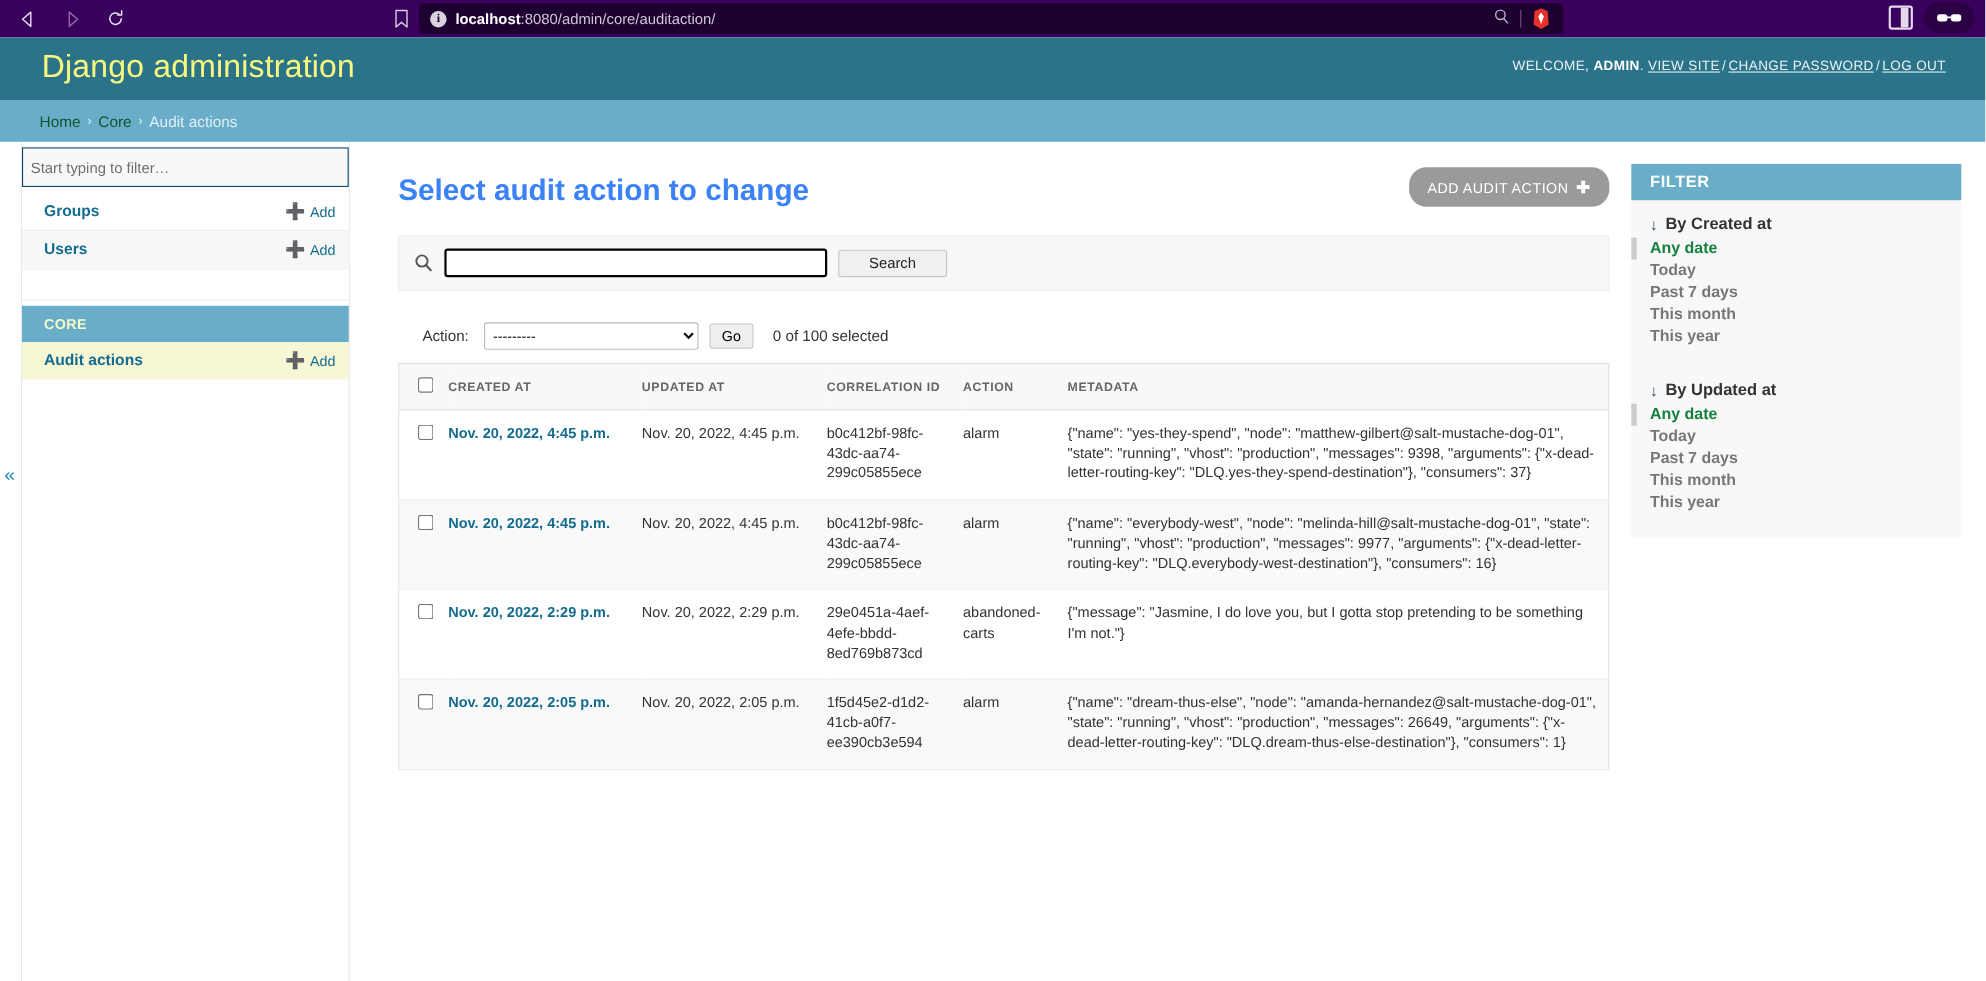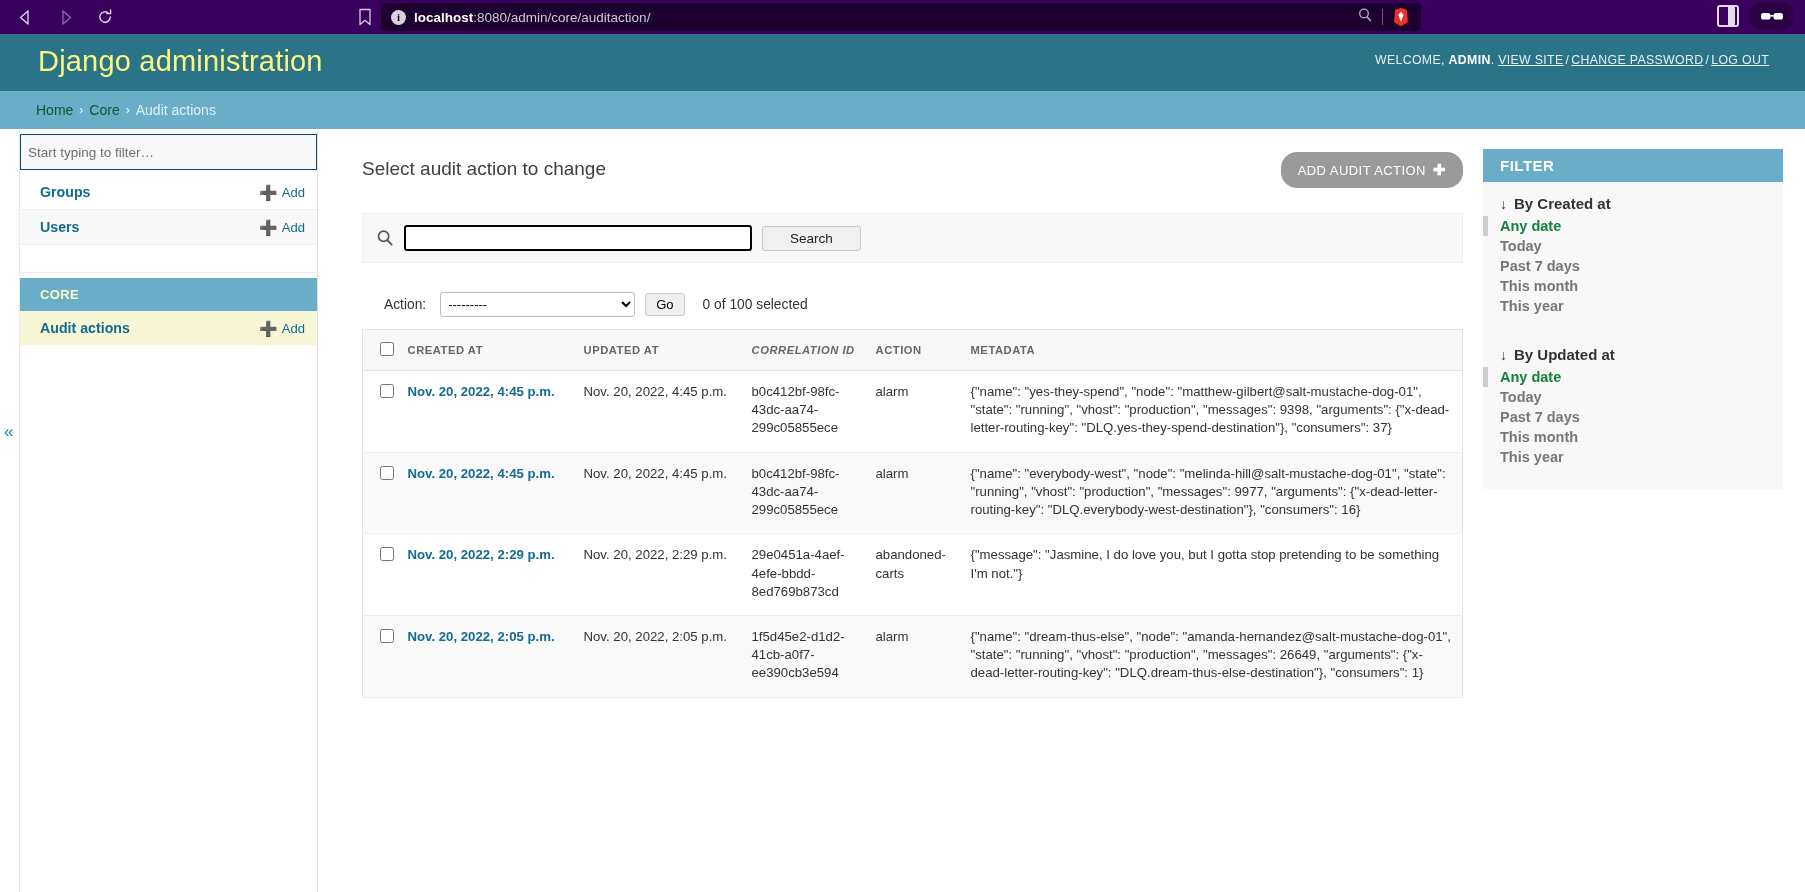--- a/index.html
+++ b/index.html
@@ -104,21 +104,21 @@
   .add-word { color: #136b8f; }
   .app-gap { height: 28px; background: #ffffff; border-bottom:1px solid #eeeeee;}
 
   
   #content-wrap { flex: 1; display: flex; padding: 0; background: #ffffff;
                   overflow: hidden; }
   #content { flex: 1; padding: 20px 20px 0 44px; min-width: 0; }
 
   #content-head { display: flex; align-items: flex-start;
                   justify-content: space-between; }
-  #page-title { font-size: 19px; color: #404040; font-weight: normal;
+  #page-title { font-size: 27px; color: #3b82f6; font-weight: bold;
                 padding-top: 9px; }
   #addlink {
     background: #9a9a9a; color: #ffffff; border-radius: 16px;
     padding: 9px 17px; font-size: 13px; letter-spacing: .45px;
     display: inline-flex; align-items: center; gap: 7px;
     text-decoration: none; white-space: nowrap; margin-top: 3px;
   }
   #addlink .plus { font-size: 15px; font-weight: bold; }
 
   
@@ -154,21 +154,21 @@
     background: #f8f8f8; text-align: left; padding: 12px 8px 12px 0;
     font-size: 11.2px; letter-spacing: .55px; color: #666666;
     font-weight: bold; text-transform: uppercase;
     border-bottom: 1px solid #e2e2e2; vertical-align: middle;
   }
   #result-list thead th.cb, #result-list tbody td.cb {
     width: 45px; padding-left: 17px; padding-right: 0;
   }
   th.c-created { width: 176px; }
   th.c-updated { width: 168px; }
-  th.c-corr    { width: 124px; font-style: italic; }
+  th.c-corr    { width: 124px; }
   th.c-action  { width: 95px; }
   th.c-meta    { width: auto; }
 
   #result-list tbody td { padding: 12px 8px 14px 0; font-size: 13.2px;
                           color: #333333; vertical-align: top;
                           line-height: 1.38; word-wrap: break-word;
                           border-bottom: 1px solid #eeeeee; }
   #result-list tbody tr.row1 { background: #ffffff; }
   #result-list tbody tr.row2 { background: #f9f9f9; }
   #result-list tbody td.cb { padding-top: 13px; }

